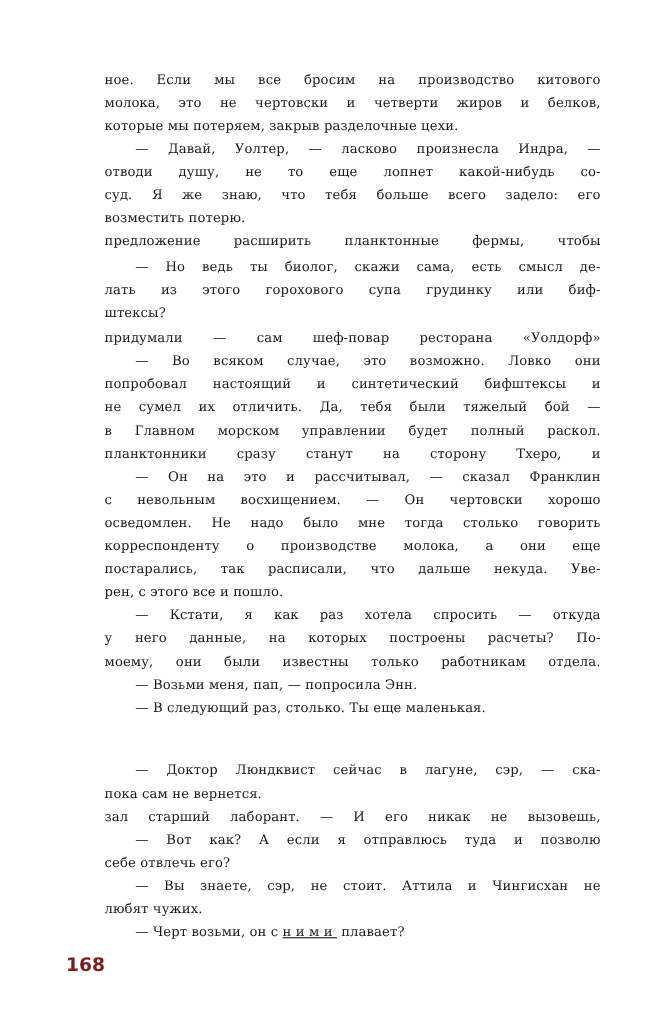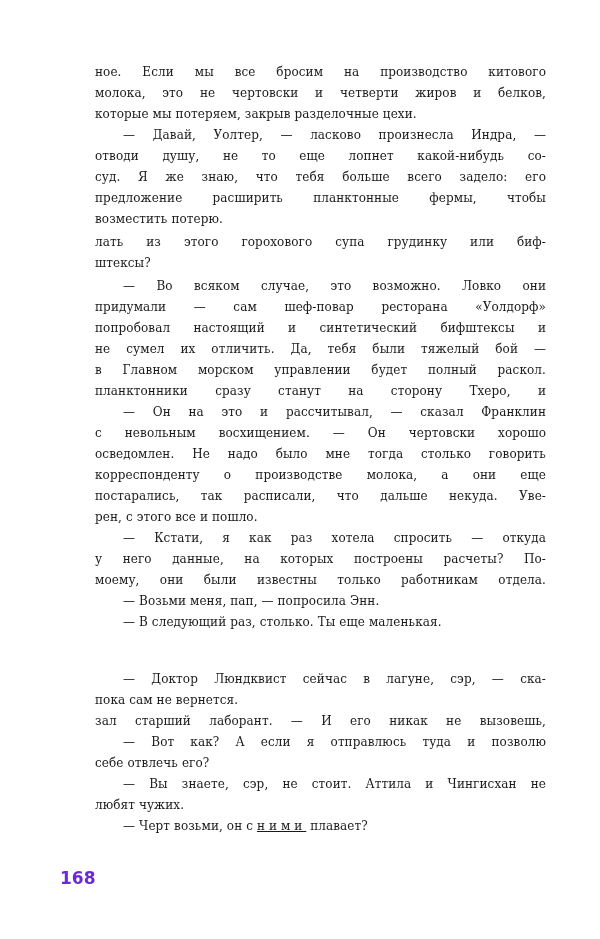--- a/index.html
+++ b/index.html
@@ -40,52 +40,53 @@
     .section-break { height: 36px; }
     .spaced { letter-spacing: 4px; text-decoration: underline; }
     .page-number {
       position: absolute;
       left: 60px;
       top: 868px;
       font-family: "DejaVu Sans", "Liberation Sans", sans-serif;
       font-weight: bold;
       font-size: 17px;
       line-height: 20px;
-      color: #6d28d9;
+      color: #7f1d1d;
     }
   </style>
 </head>
 <body>
 
 <div class="page">
 
   <div>
     <span class="line">ное. Если мы все бросим на производство китового</span>
     <span class="line">молока, это не чертовски и четверти жиров и белков,</span>
     <span class="line last">которые мы потеряем, закрыв разделочные цехи.</span>
   </div>
 
   <div>
     <span class="line indent">— Давай, Уолтер, — ласково произнесла Индра, —</span>
     <span class="line">отводи душу, не то еще лопнет какой-нибудь со-</span>
     <span class="line">суд. Я же знаю, что тебя больше всего задело: его</span>
+    <span class="line last">возместить потерю.</span>
     <span class="line">предложение расширить планктонные фермы, чтобы</span>
-    <span class="line last">возместить потерю.</span>
   </div>
   <div class="para-gap"></div>
 
   <div>
+    <span class="line indent">— Но ведь ты биолог, скажи сама, есть смысл де-</span>
     <span class="line">лать из этого горохового супа грудинку или биф-</span>
     <span class="line last">штексы?</span>
   </div>
   <div class="para-gap"></div>
 
   <div>
+    <span class="line">придумали — сам шеф-повар ресторана «Уолдорф»</span>
     <span class="line indent">— Во всяком случае, это возможно. Ловко они</span>
-    <span class="line">придумали — сам шеф-повар ресторана «Уолдорф»</span>
     <span class="line">попробовал настоящий и синтетический бифштексы и</span>
     <span class="line">не сумел их отличить. Да, тебя были тяжелый бой —</span>
     <span class="line">в Главном морском управлении будет полный раскол.</span>
     <span class="line">планктонники сразу станут на сторону Тхеро, и</span>
   </div>
 
   <div>
     <span class="line indent">— Он на это и рассчитывал, — сказал Франклин</span>
     <span class="line">с невольным восхищением. — Он чертовски хорошо</span>
     <span class="line">осведомлен. Не надо было мне тогда столько говорить</span>

